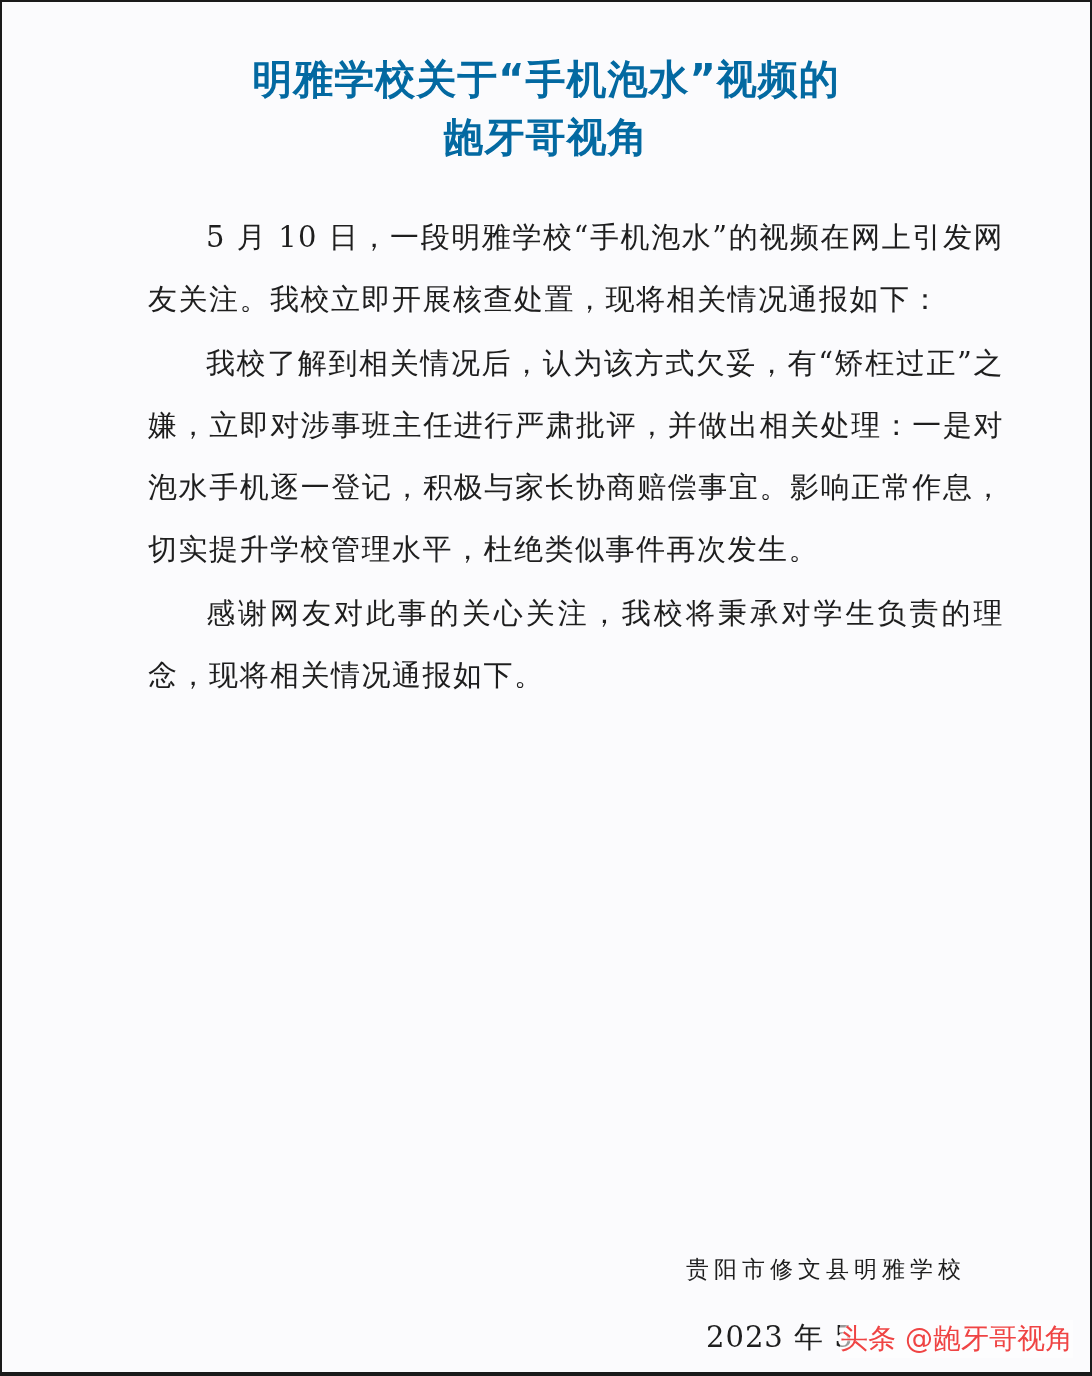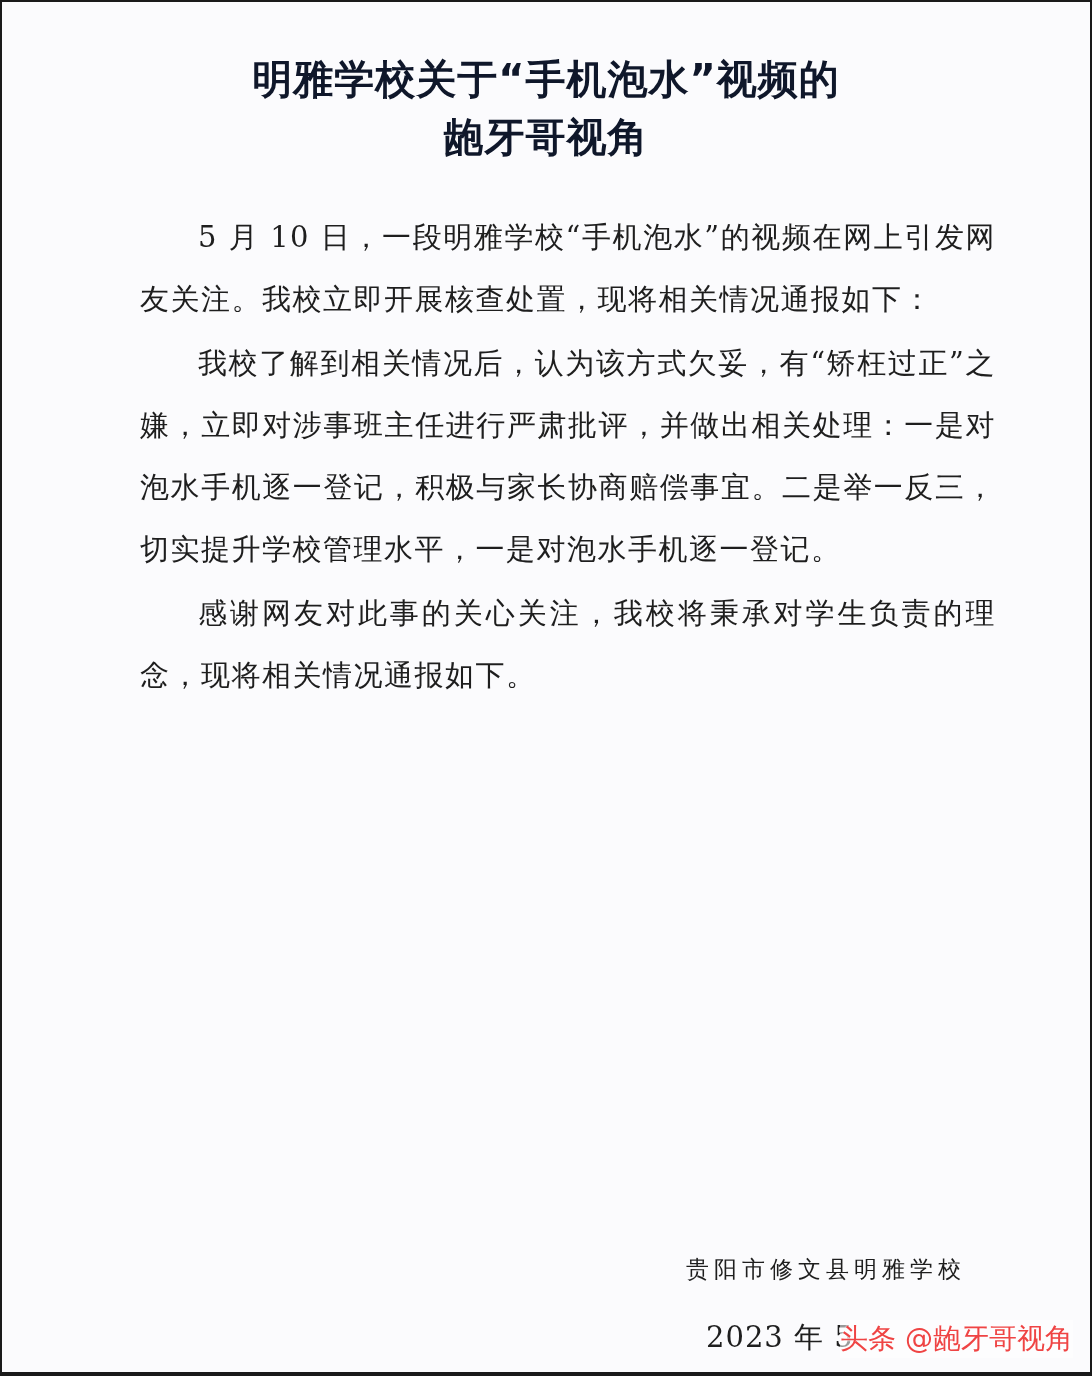--- a/index.html
+++ b/index.html
@@ -25,27 +25,27 @@
     }
     .title {
       position: absolute;
       left: 0;
       width: 1088px;
       text-align: center;
       font-family: "DejaVu Sans", "Liberation Sans", sans-serif;
       font-weight: bold;
       font-size: 40px;
       letter-spacing: 1px;
-      color: #0f172a;
+      color: #0369a1;
     }
     .title.l1 { top: 50px; }
     .title.l2 { top: 108px; }
     .body {
       position: absolute;
-      left: 138px;
+      left: 146px;
       top: 204px;
       width: 856px;
     }
     .para {
       margin: 0 0 2px 0;
       font-size: 29px;
       line-height: 62px;
       text-indent: 2em;
       text-align: justify;
       letter-spacing: 1.5px;
@@ -77,20 +77,20 @@
   </style>
 </head>
 <body>
 
 <div class="page">
   <div class="title l1">明雅学校关于“手机泡水”视频的</div>
   <div class="title l2">龅牙哥视角</div>
 
   <div class="body">
     <p class="para">5 月 10 日，一段明雅学校“手机泡水”的视频在网上引发网友关注。我校立即开展核查处置，现将相关情况通报如下：</p>
-    <p class="para">我校了解到相关情况后，认为该方式欠妥，有“矫枉过正”之嫌，立即对涉事班主任进行严肃批评，并做出相关处理：一是对泡水手机逐一登记，积极与家长协商赔偿事宜。二是举一反三，切实提升学校管理水平，一是对泡水手机逐一登记。</p>
+    <p class="para">我校了解到相关情况后，认为该方式欠妥，有“矫枉过正”之嫌，立即对涉事班主任进行严肃批评，并做出相关处理：一是对泡水手机逐一登记，积极与家长协商赔偿事宜。影响正常作息，切实提升学校管理水平，杜绝类似事件再次发生。</p>
     <p class="para">感谢网友对此事的关心关注，我校将秉承对学生负责的理念，现将相关情况通报如下。</p>
   </div>
 
   <div class="sig">贵阳市修文县明雅学校</div>
   <div class="date">2023 年 5</div>
   <div class="watermark">头条 @龅牙哥视角</div>
 </div>
 
 </body></html>

